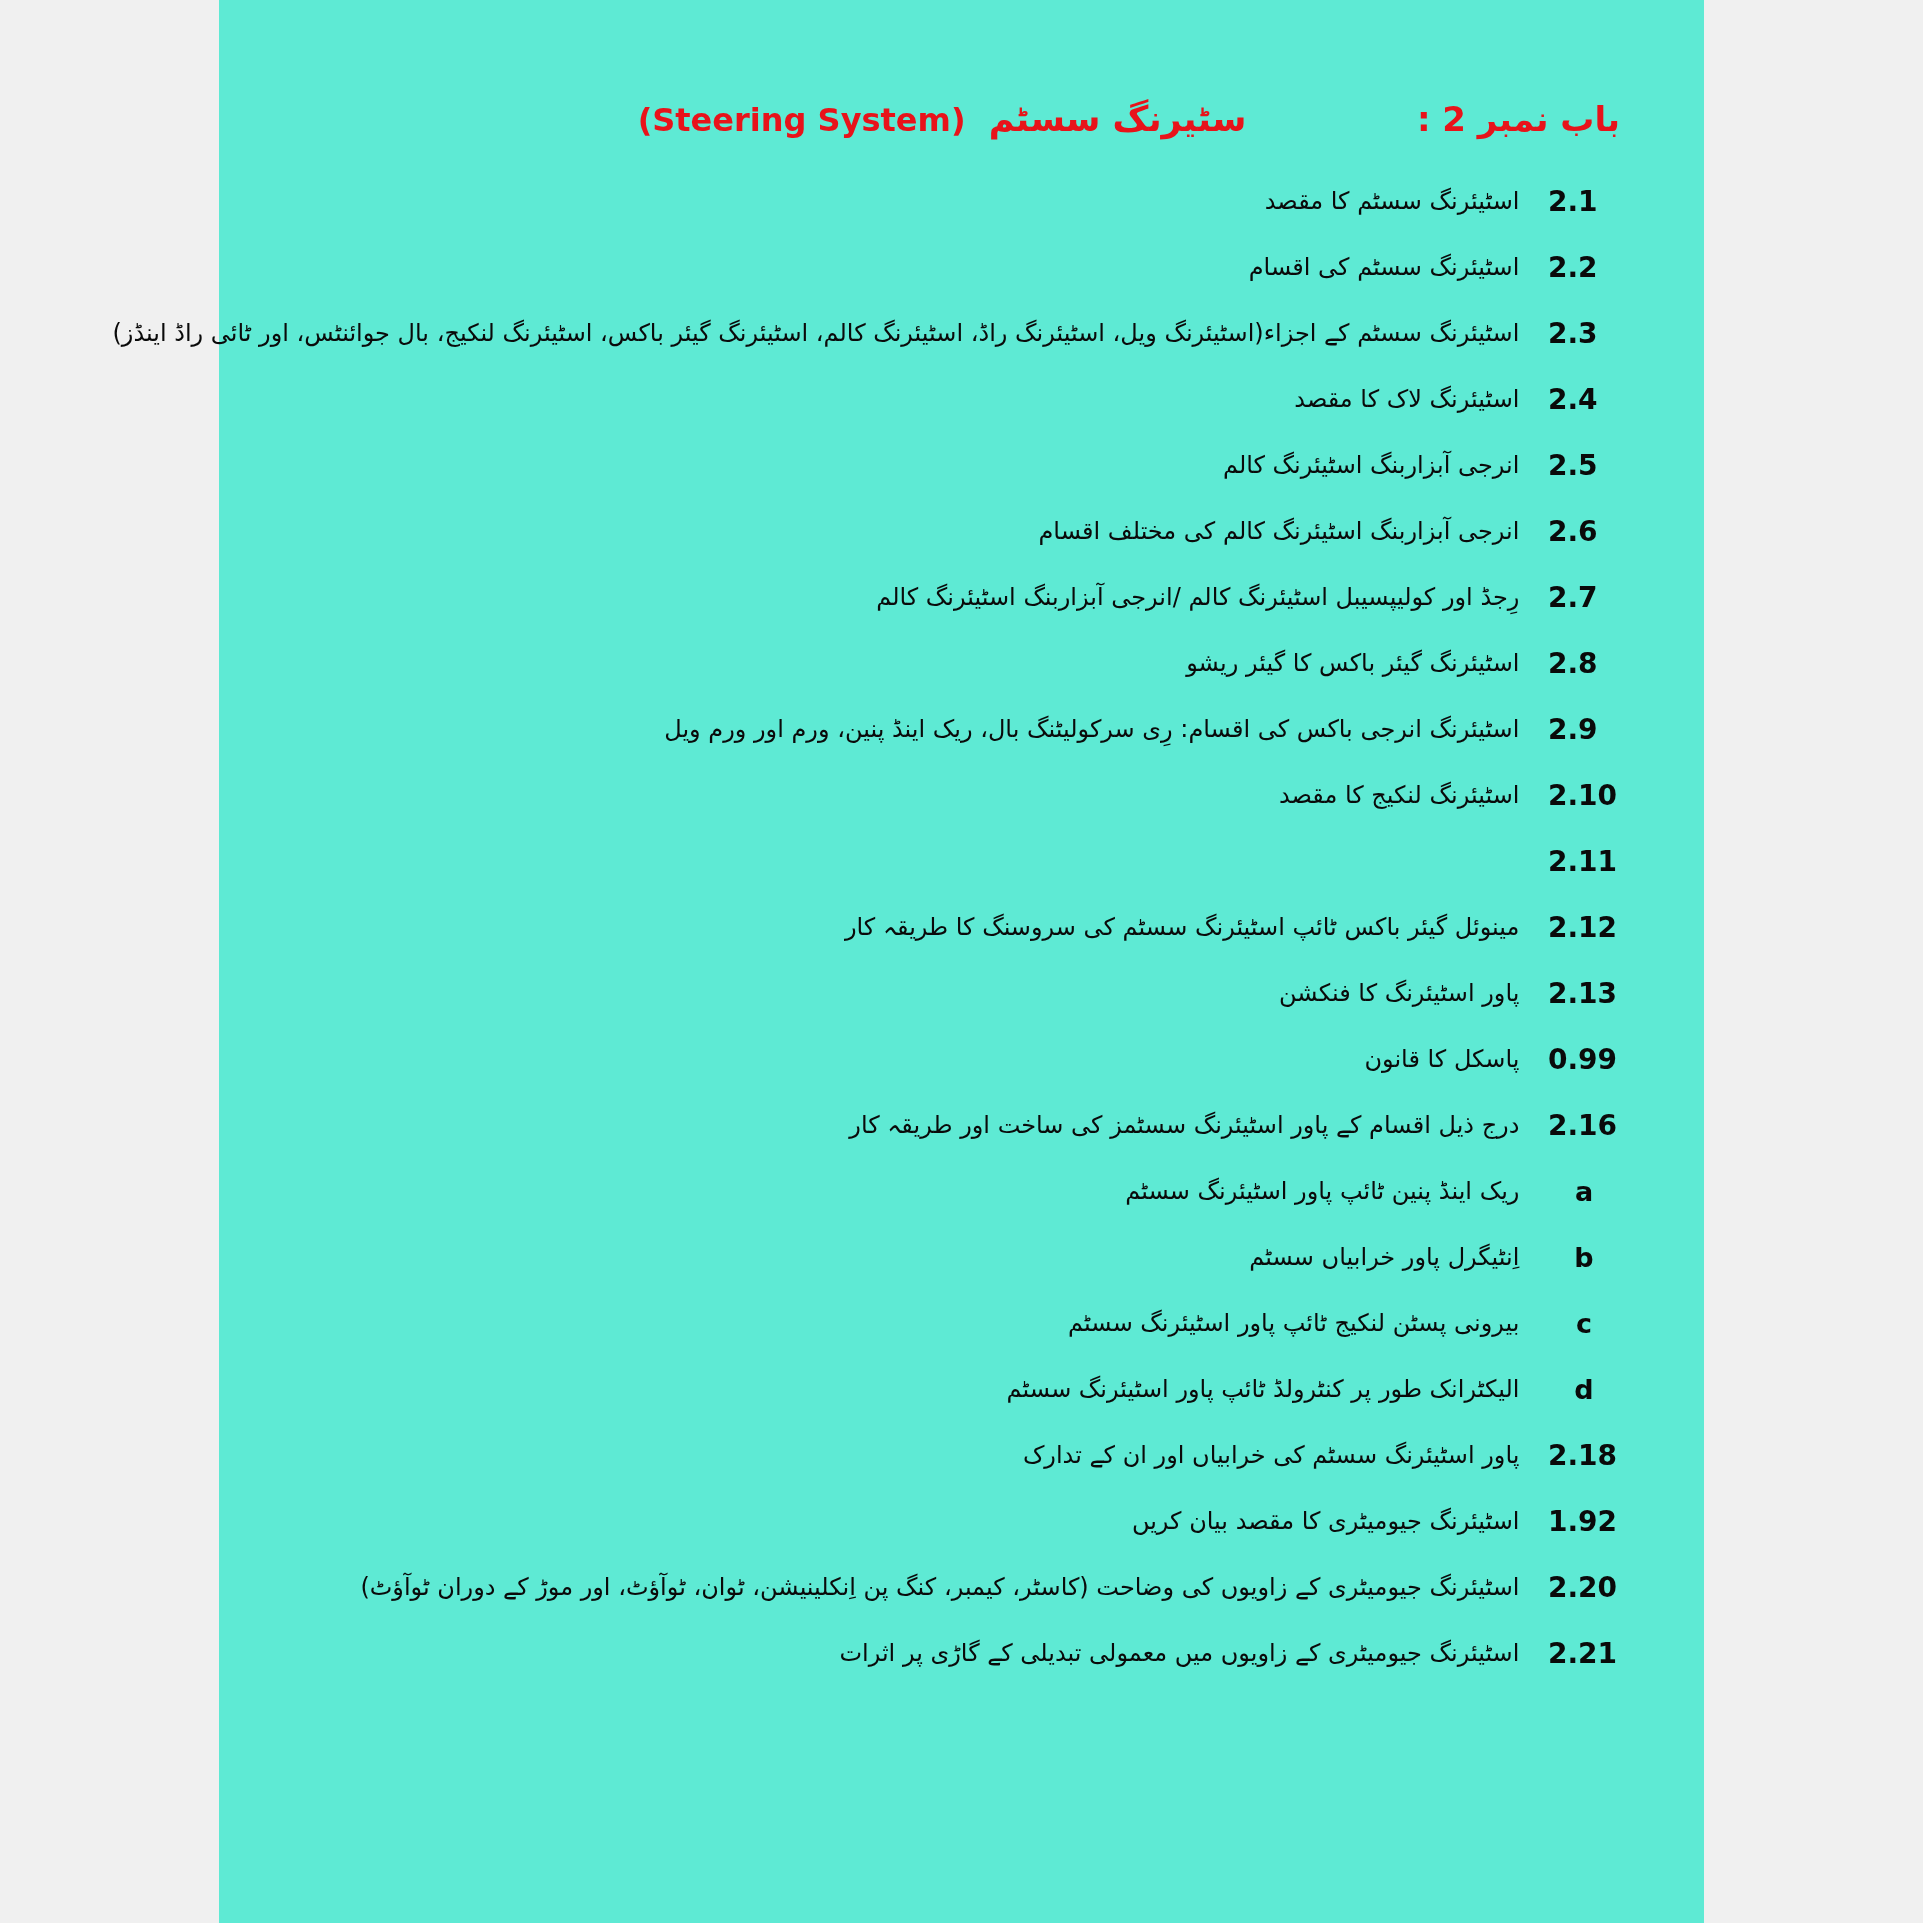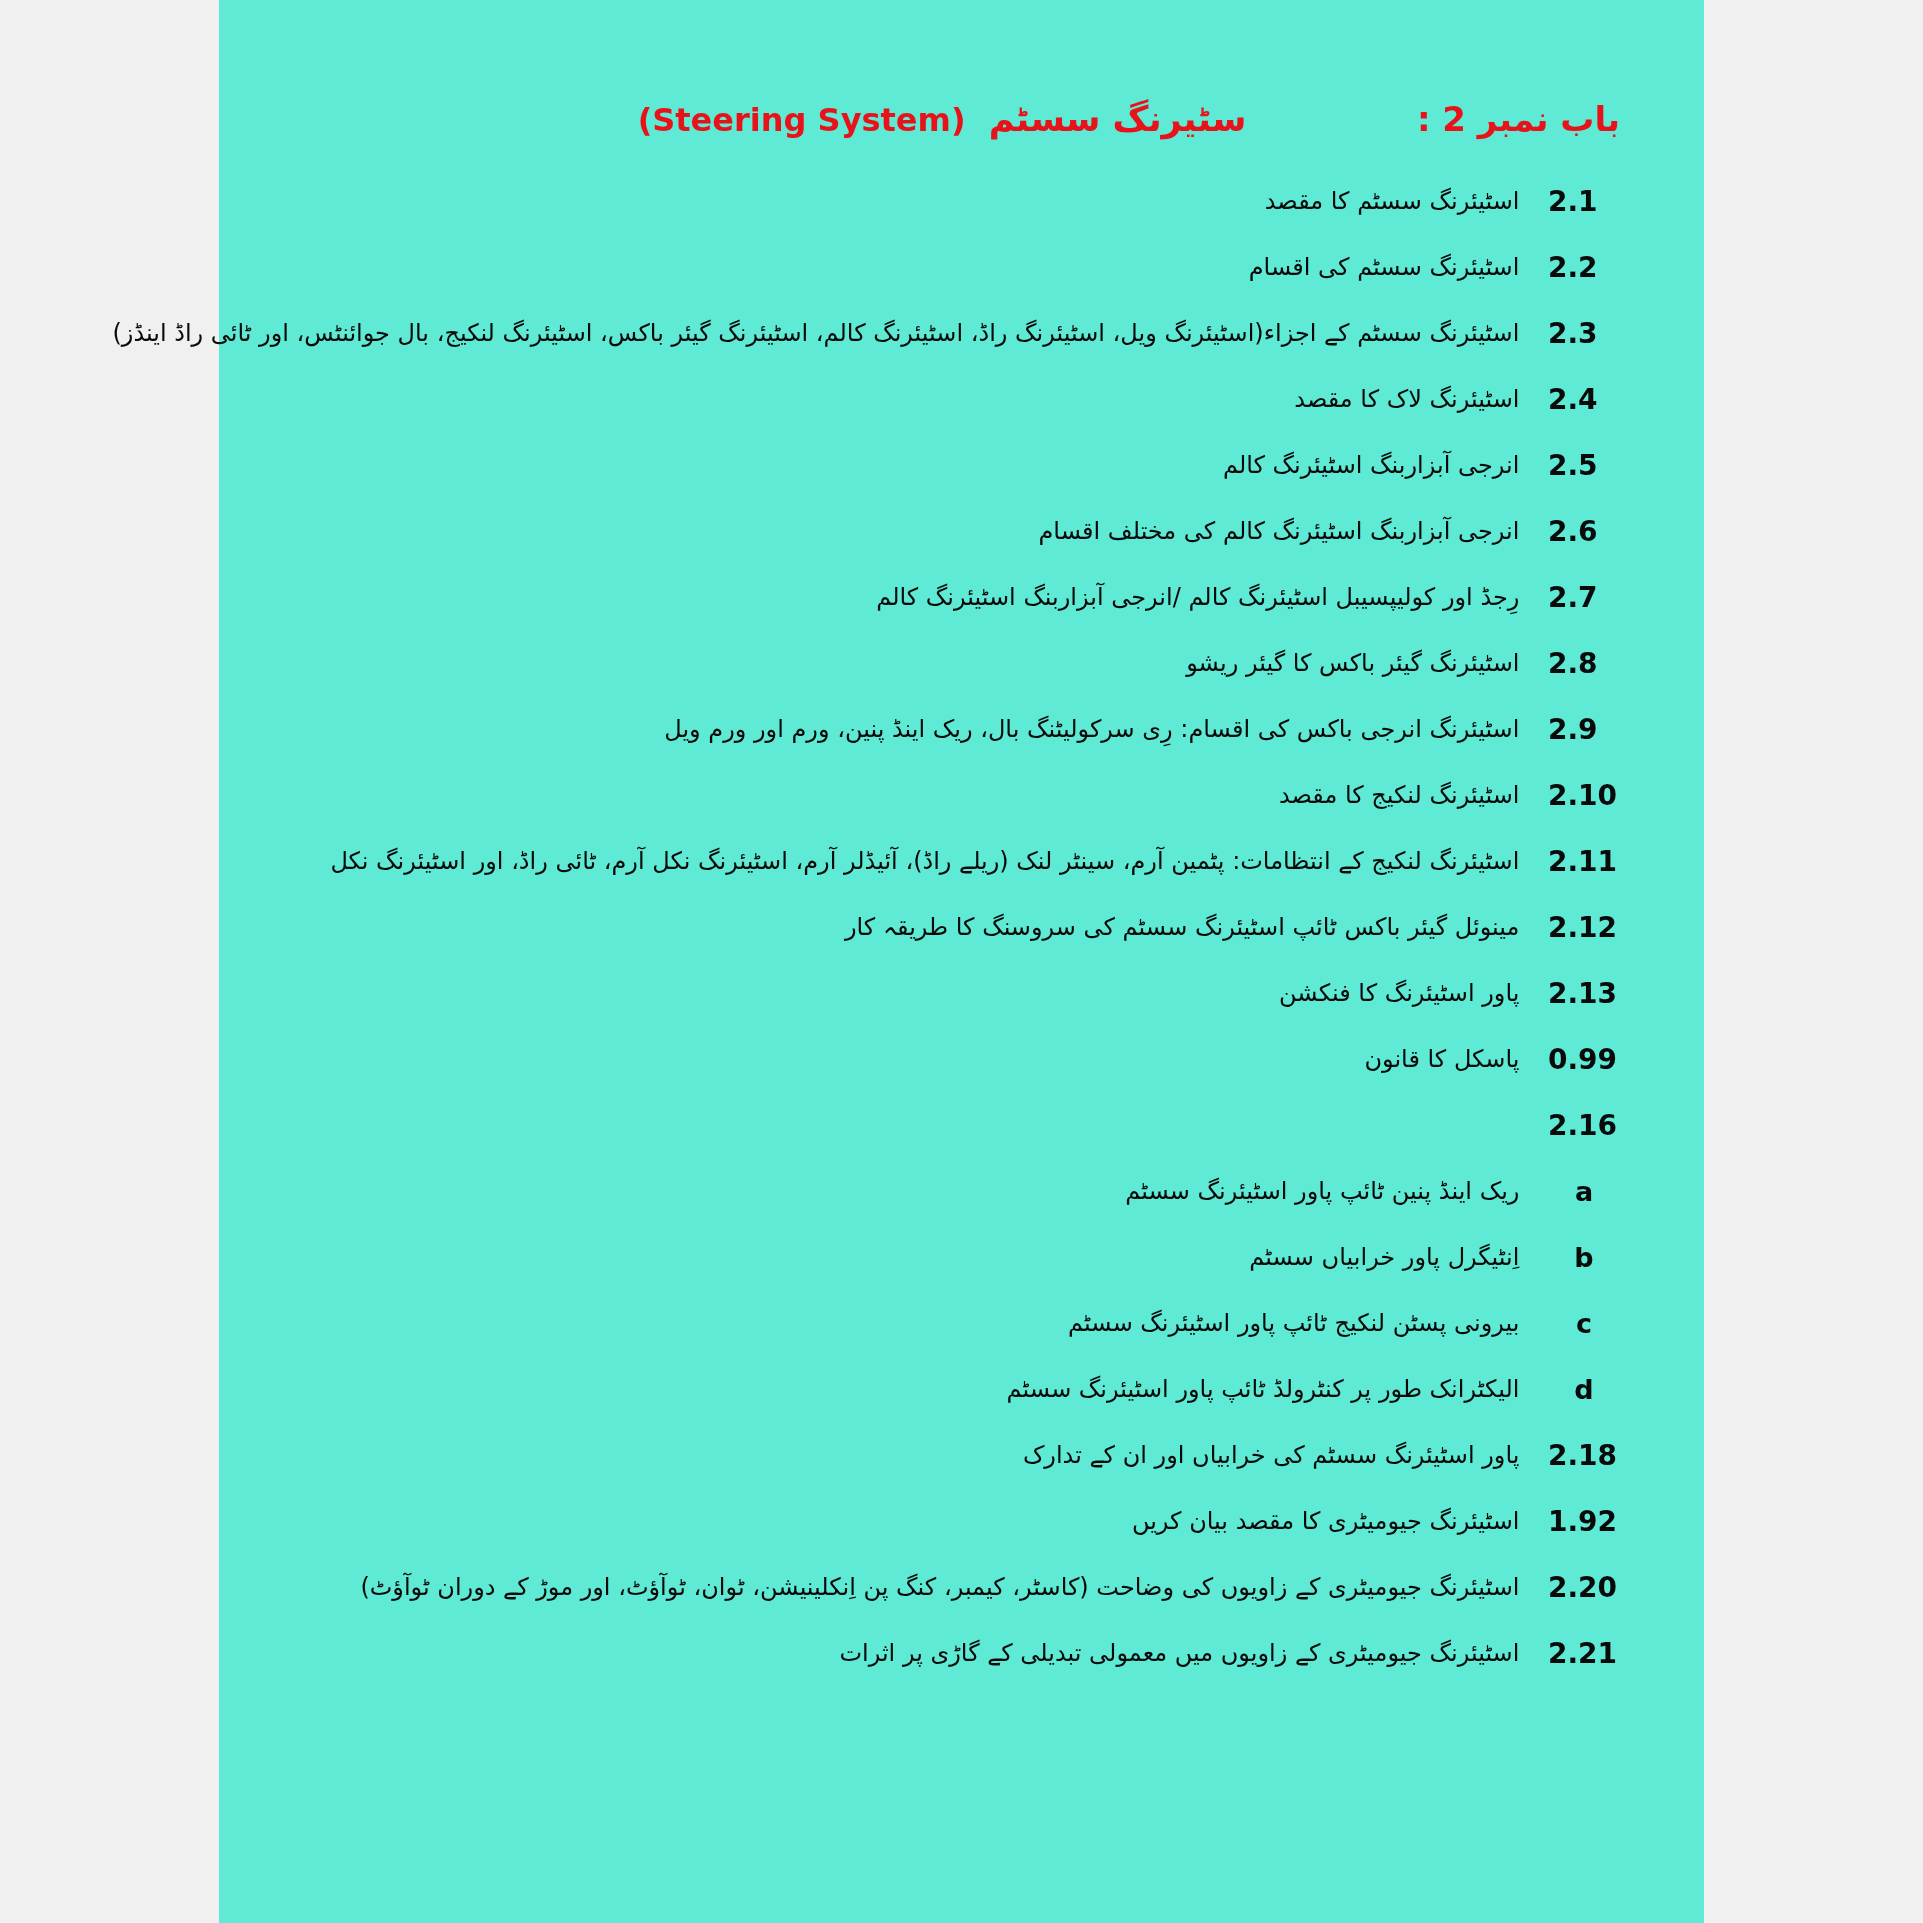--- a/index.html
+++ b/index.html
@@ -119,36 +119,36 @@
       </div>
       <div class="row">
         <div class="item-text" dir="rtl">اسٹیئرنگ انرجی باکس کی اقسام: رِی سرکولیٹنگ بال، ریک اینڈ پنین، ورم اور ورم ویل</div>
         <div class="item-num">2.9</div>
       </div>
       <div class="row">
         <div class="item-text" dir="rtl">اسٹیئرنگ لنکیج کا مقصد</div>
         <div class="item-num">2.10</div>
       </div>
       <div class="row">
-        <div class="item-text" dir="rtl">اسٹیئرنگ لنکیج کے انتظامات: پٹمین آرم، سینٹر لنک (ریلے راڈ)، آئیڈلر آرم، اسٹیئرنگ نکل آرم، ٹائی راڈ، اور اسٹیئرنگ نکل</div>
         <div class="item-num">2.11</div>
       </div>
       <div class="row">
         <div class="item-text" dir="rtl">مینوئل گیئر باکس ٹائپ اسٹیئرنگ سسٹم کی سروسنگ کا طریقہ کار</div>
         <div class="item-num">2.12</div>
       </div>
       <div class="row">
         <div class="item-text" dir="rtl">پاور اسٹیئرنگ کا فنکشن</div>
         <div class="item-num">2.13</div>
       </div>
       <div class="row">
         <div class="item-text" dir="rtl">پاسکل کا قانون</div>
         <div class="item-num">0.99</div>
       </div>
       <div class="row">
+        <div class="item-text" dir="rtl">درج ذیل اقسام کے پاور اسٹیئرنگ سسٹمز کی ساخت اور طریقہ کار</div>
         <div class="item-num">2.16</div>
       </div>
       <div class="row sub">
         <div class="item-text" dir="rtl">ریک اینڈ پنین ٹائپ پاور اسٹیئرنگ سسٹم</div>
         <div class="item-num">a</div>
       </div>
       <div class="row sub">
         <div class="item-text" dir="rtl">اِنٹیگرل پاور خرابیاں سسٹم</div>
         <div class="item-num">b</div>
       </div>

